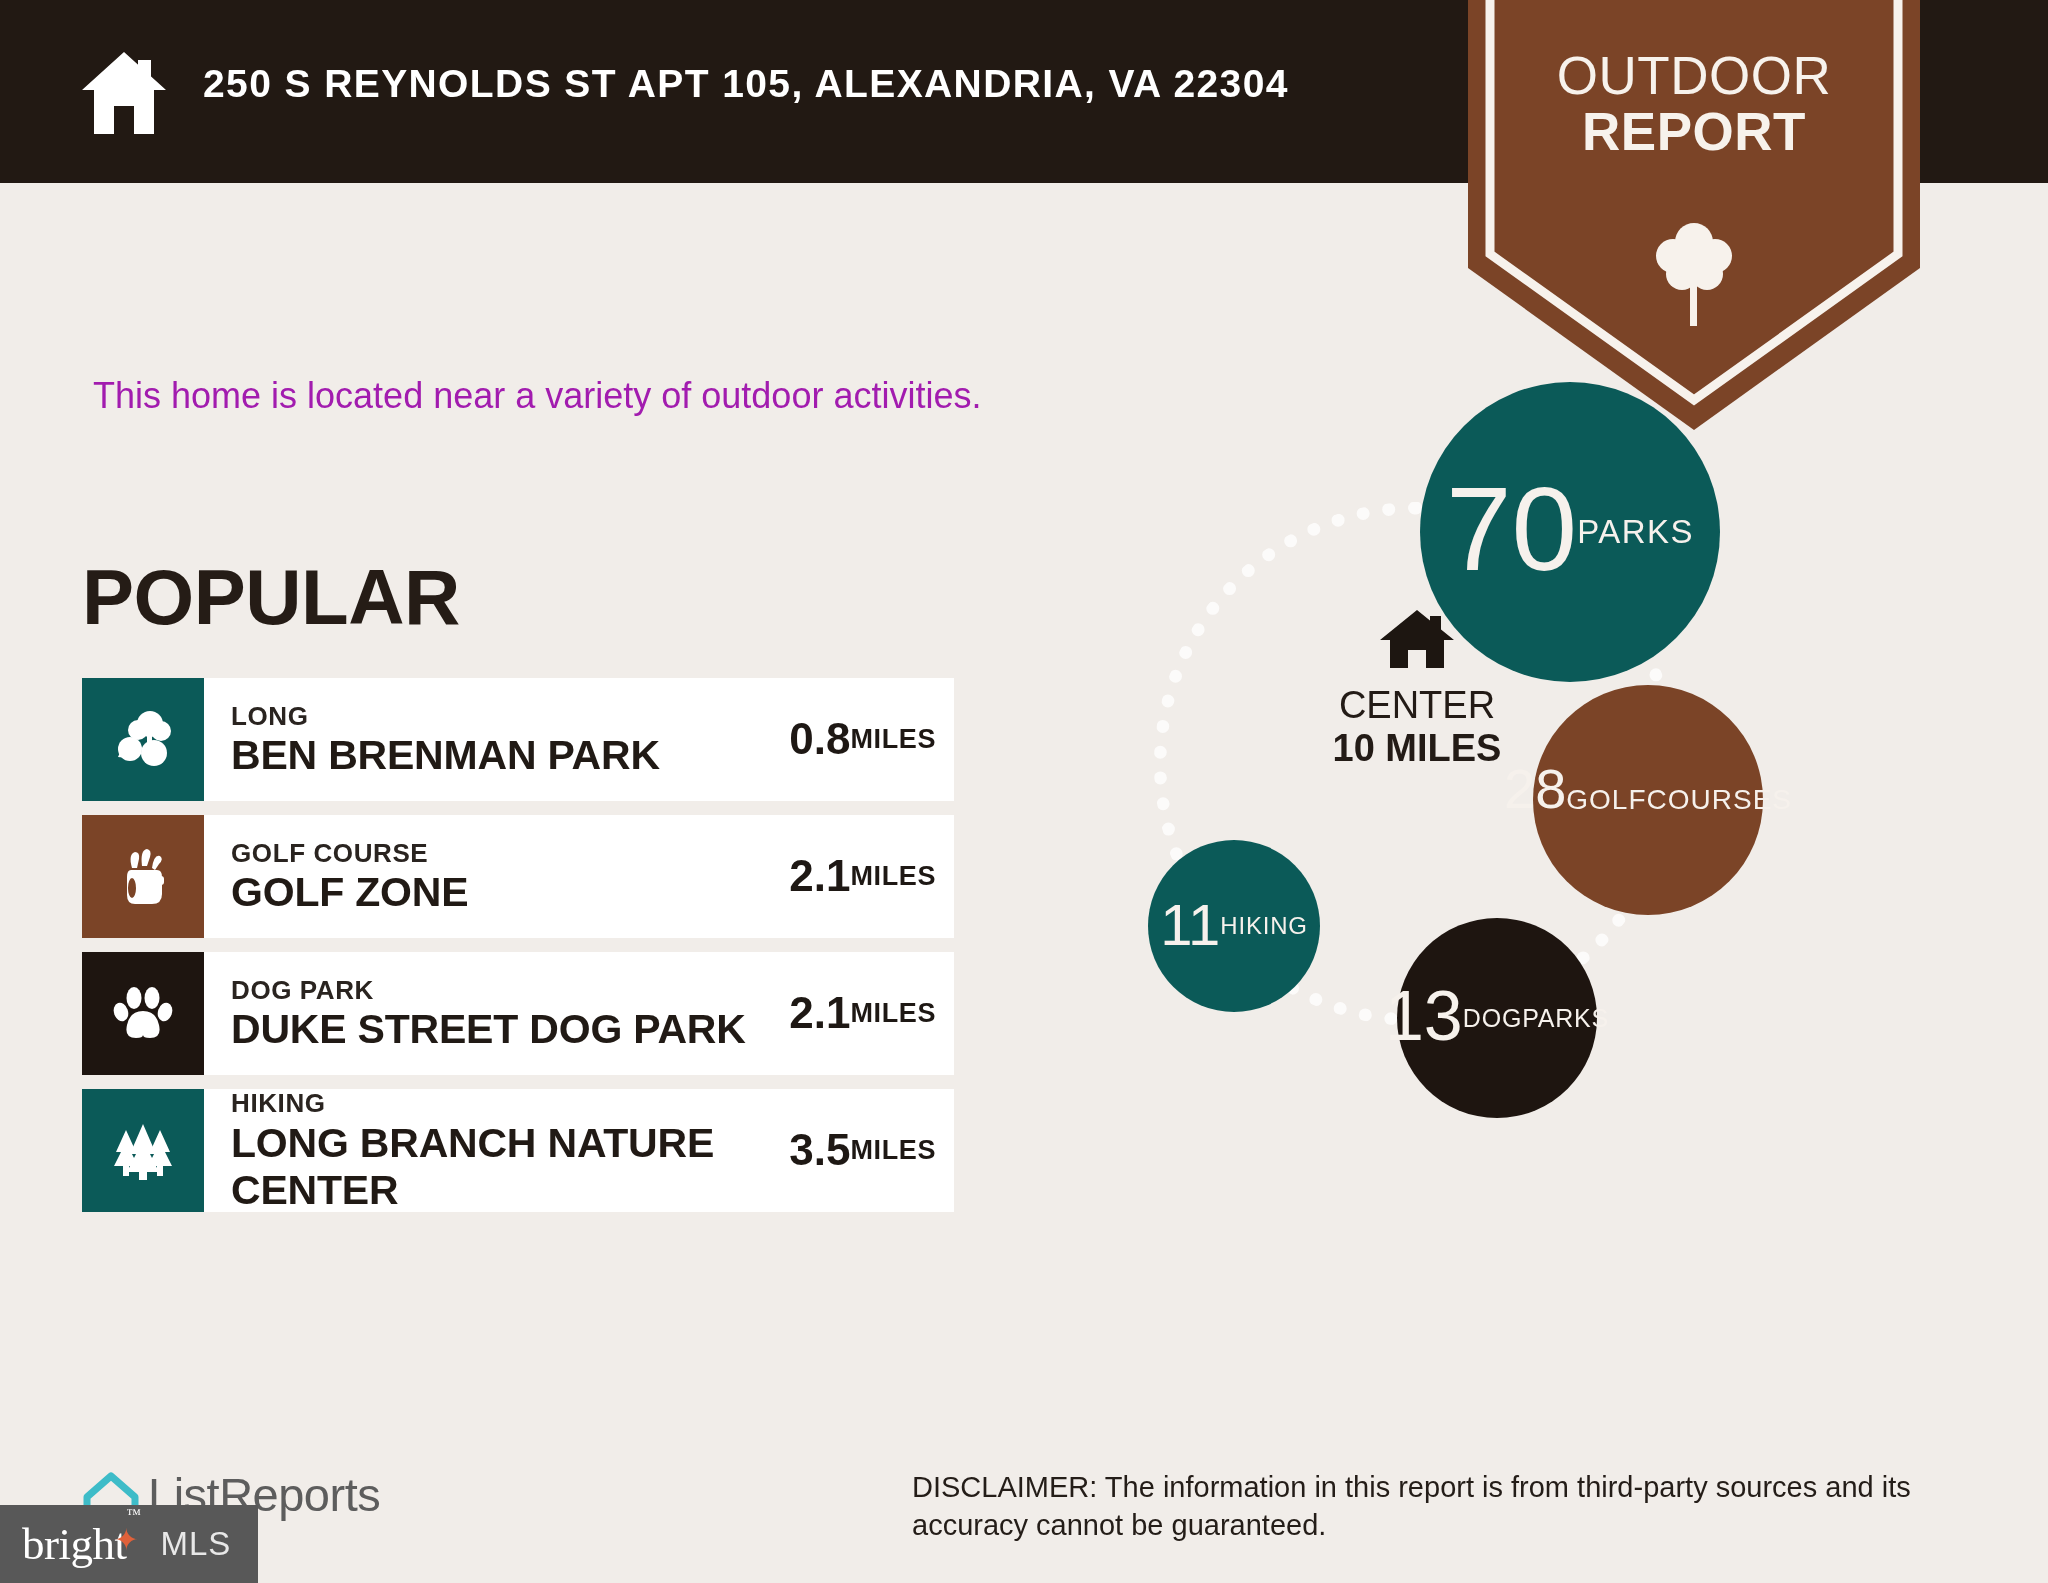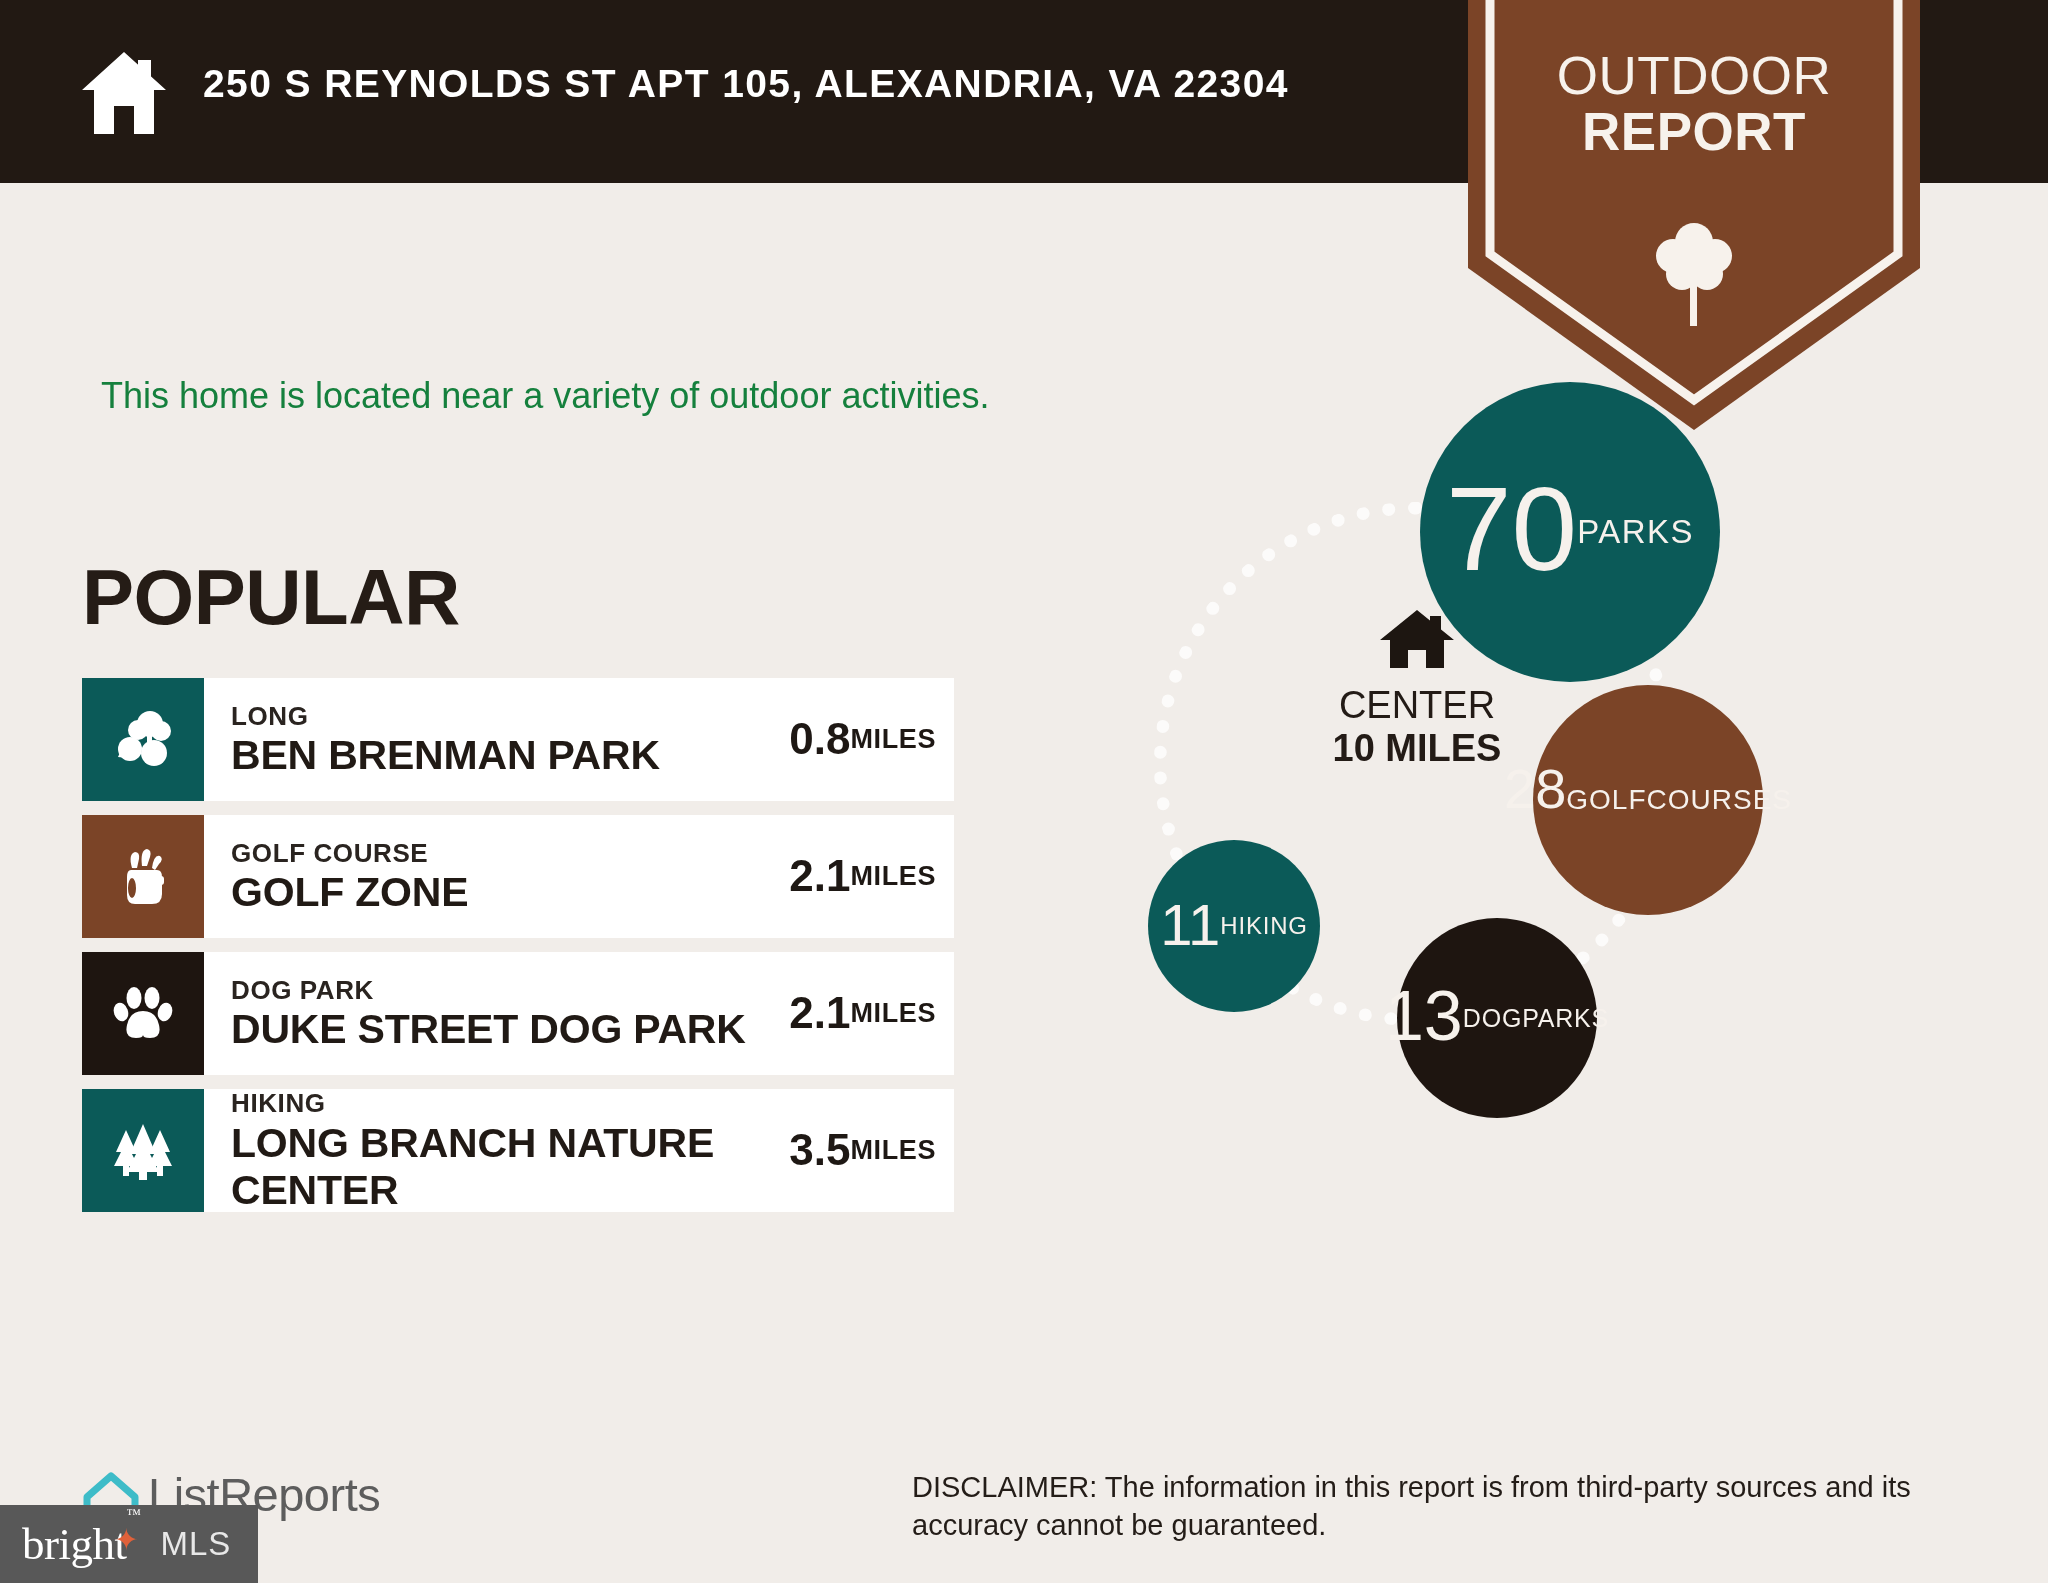--- a/index.html
+++ b/index.html
@@ -62,23 +62,23 @@
   
   #page-title {
     position: absolute; left: 82px; top: 257px;
     font-size: 82px;
     font-weight: bold;
     color: #251c16;
     letter-spacing: -1px;
     white-space: nowrap;
   }
   #page-subtitle {
-    position: absolute; left: 101px; top: 375px;
+    position: absolute; left: 93px; top: 375px;
     font-size: 36px;
-    color: #15803d;
+    color: #a21caf;
     white-space: nowrap;
   }
   #popular-heading {
     position: absolute; left: 82px; top: 552px;
     font-size: 78px;
     font-weight: bold;
     color: #251c16;
     letter-spacing: -0.5px;
   }
 

